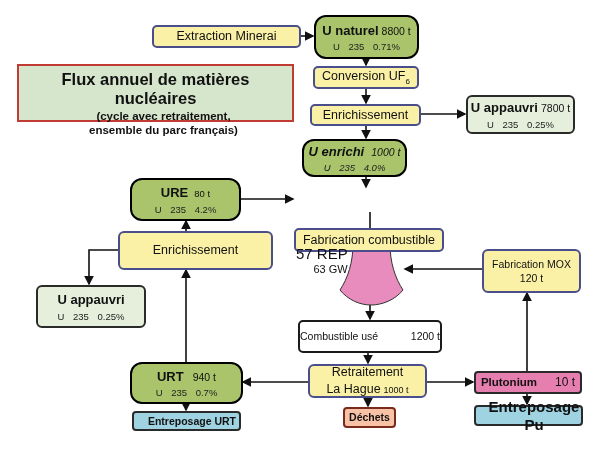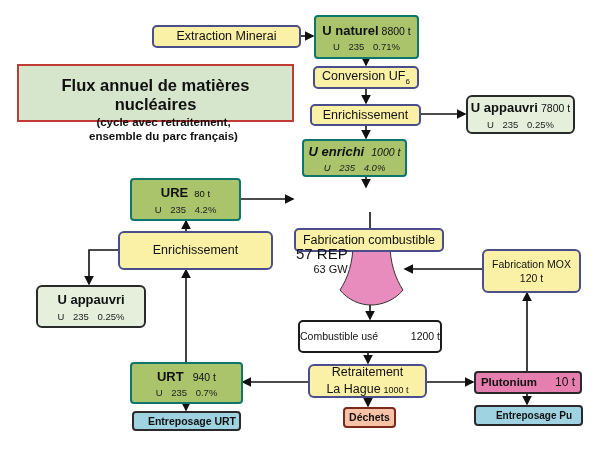--- a/index.html
+++ b/index.html
@@ -1,33 +1,33 @@
 <!DOCTYPE html>
 <html><head>
 <meta charset="utf-8">
 <style>
   html, body { margin:0; padding:0; background:#ffffff; }
   body { width:600px; height:459px; position:relative; overflow:hidden;
          font-family:"Liberation Sans", sans-serif; color:#111; }
   .box { position:absolute; box-sizing:border-box; display:flex; flex-direction:column;
          align-items:center; justify-content:center; text-align:center; line-height:1.15; }
   .yellow { background:#fbf1a6; border:2px solid #4a4f8c; border-radius:5px; }
-  .green  { background:#a9c46a; border:2px solid #0f766e; border-radius:4px; }
+  .green  { background:#a9c46a; border:2px solid #000000; border-radius:12px; }
   .pale   { background:#e6efdc; border:2px solid #2a2a2a; border-radius:6px; }
   .white  { background:#ffffff; border:2px solid #1b1b1b; border-radius:5px;justify-content:space-between; }
   .pink   { background:#e67fb0; border:2px solid #2a2a2a; border-radius:4px; }
   .blue   { background:#9fd3e2; border:2px solid #2a2a2a; border-radius:4px;padding-left:11px; }
   .salmon { background:#f8c2a6; border:2px solid #7a2a1a; border-radius:4px; }
   .lbl    { font-size:12.5px; }
   .bold   { font-weight:bold; font-size:13px; }
   .qty    { font-size:10.5px; font-weight:normal; margin-left:3px; }
   .sub    { font-size:9.5px; color:#222; word-spacing:6px; margin-top:3px; }
   .title-box { position:absolute; left:17px; top:64px; width:277px; height:58px; box-sizing:border-box;
                background:#d6e6cc; border:2px solid #c23a34; text-align:center; }
-  .t1 { font-weight:bold; font-size:16.5px; margin-top:10px; }
+  .t1 { font-weight:bold; font-size:16.5px; margin-top:4px; }
   .t2 { font-weight:bold; font-size:11.5px; margin-top:2px;padding-left:16px; }
   svg.arrows { position:absolute; left:0; top:0; }
   .rep { position:absolute; left:296px; top:245px; text-align:right; }
   .rep1 { font-size:15px; }
   .rep2 { font-size:11px; margin-top:1px; }
 </style>
 </head>
 <body>
 
 <svg class="arrows" width="600" height="459">
@@ -148,14 +148,14 @@
 <div class="box salmon" style="left:343px;top:407px;width:53px;height:21px;">
   <span style="font-size:10.5px;font-weight:bold">Déchets</span>
 </div>
 
 <div class="box pink" style="left:474px;top:371px;width:108px;height:23px;flex-direction:row;">
   <span style="font-size:11.5px;font-weight:bold">Plutonium</span>
   <span style="font-size:12px;margin-left:18px">10 t</span>
 </div>
 
 <div class="box blue" style="left:474px;top:405px;width:109px;height:21px;">
-  <span style="font-size:10px;font-weight:bold">Entreposage Pu</span>
+  <span style="font-size:15px;font-weight:bold">Entreposage Pu</span>
 </div>
 
 </body></html>

